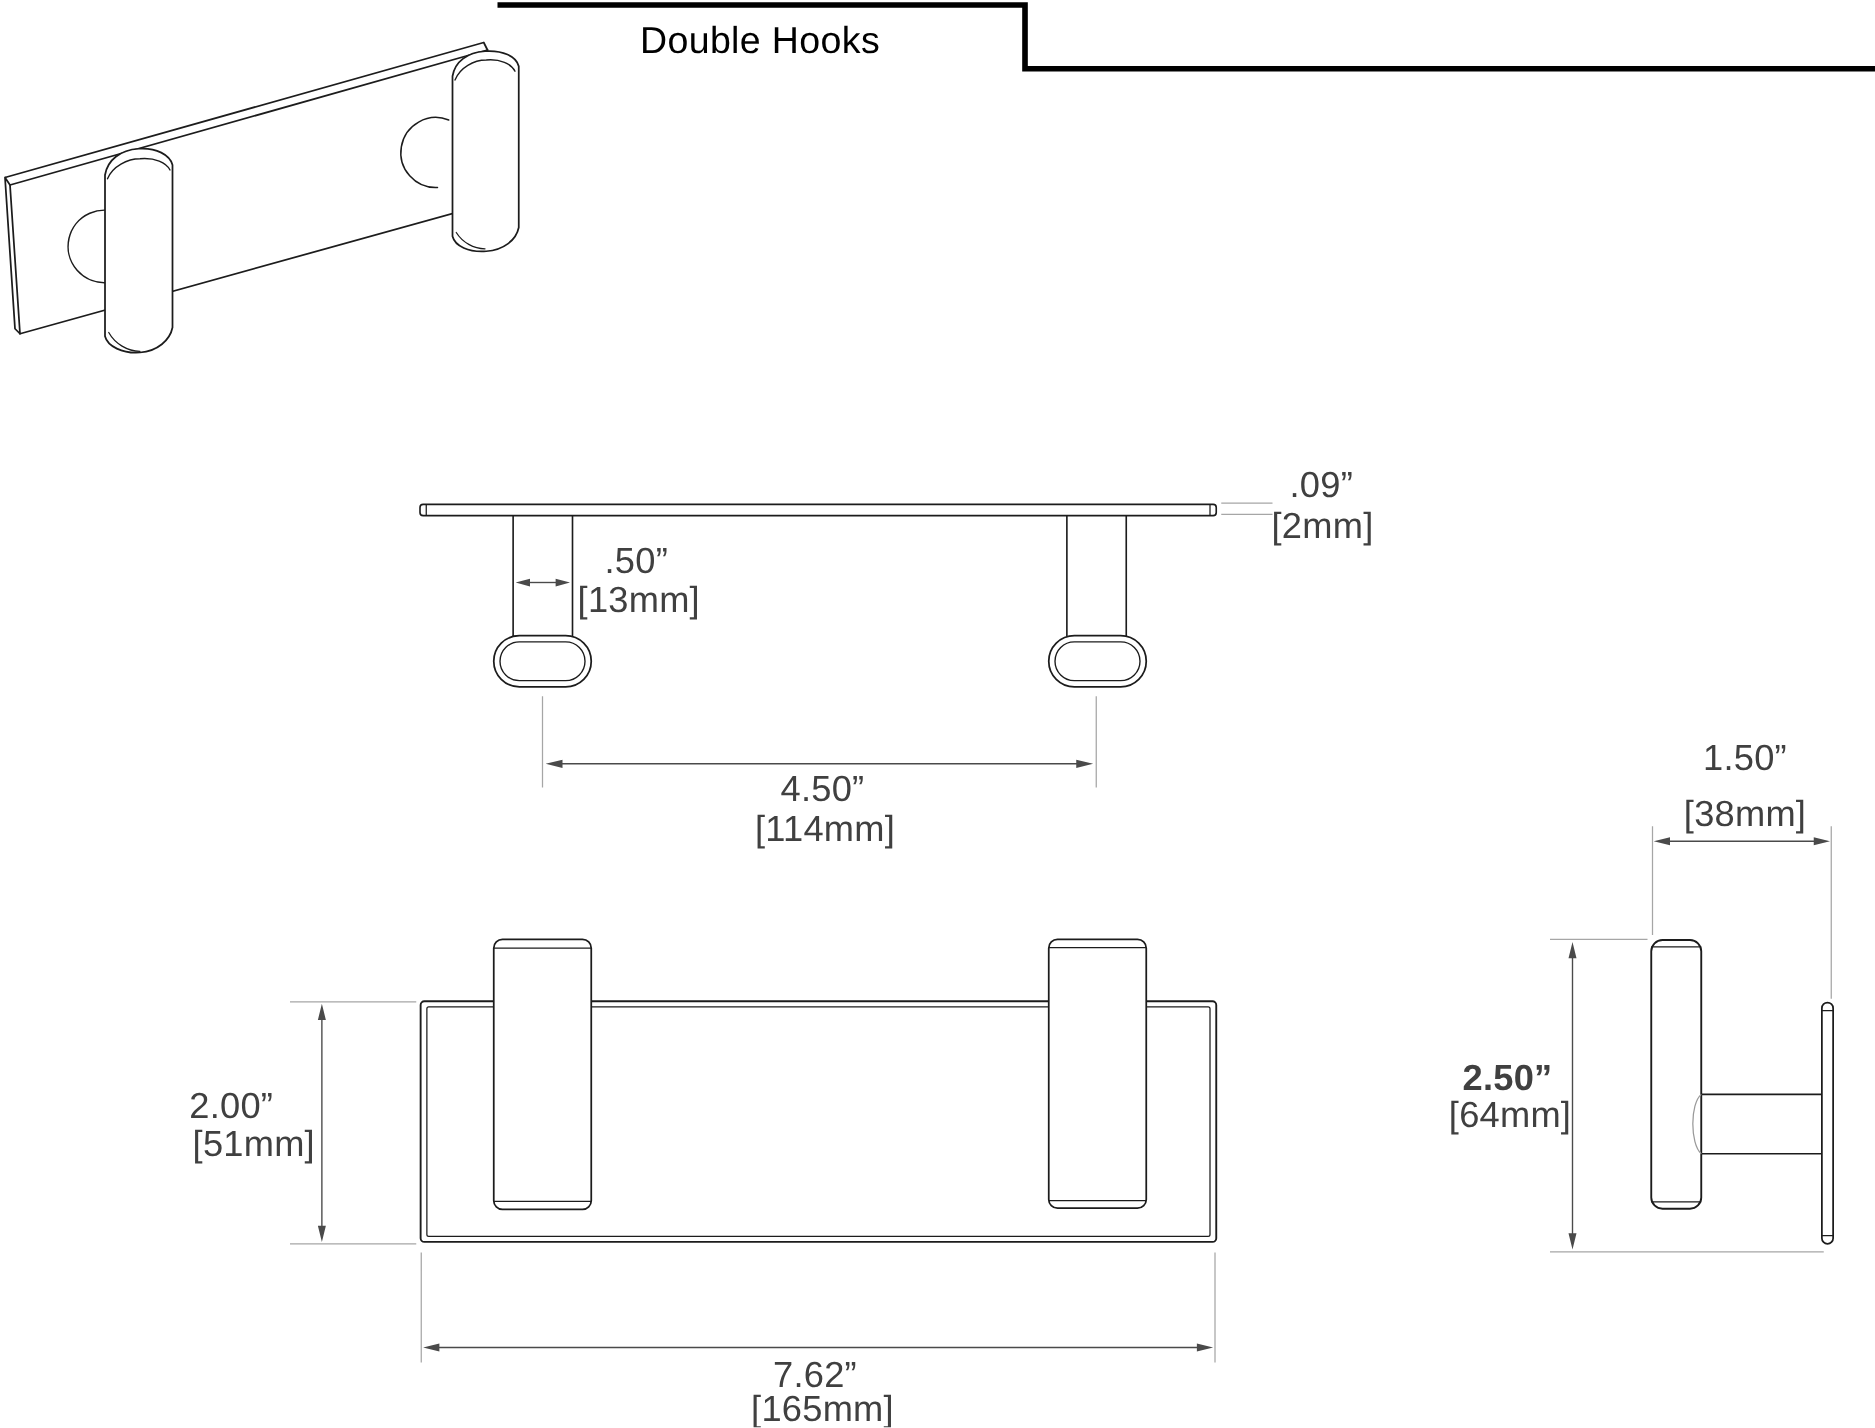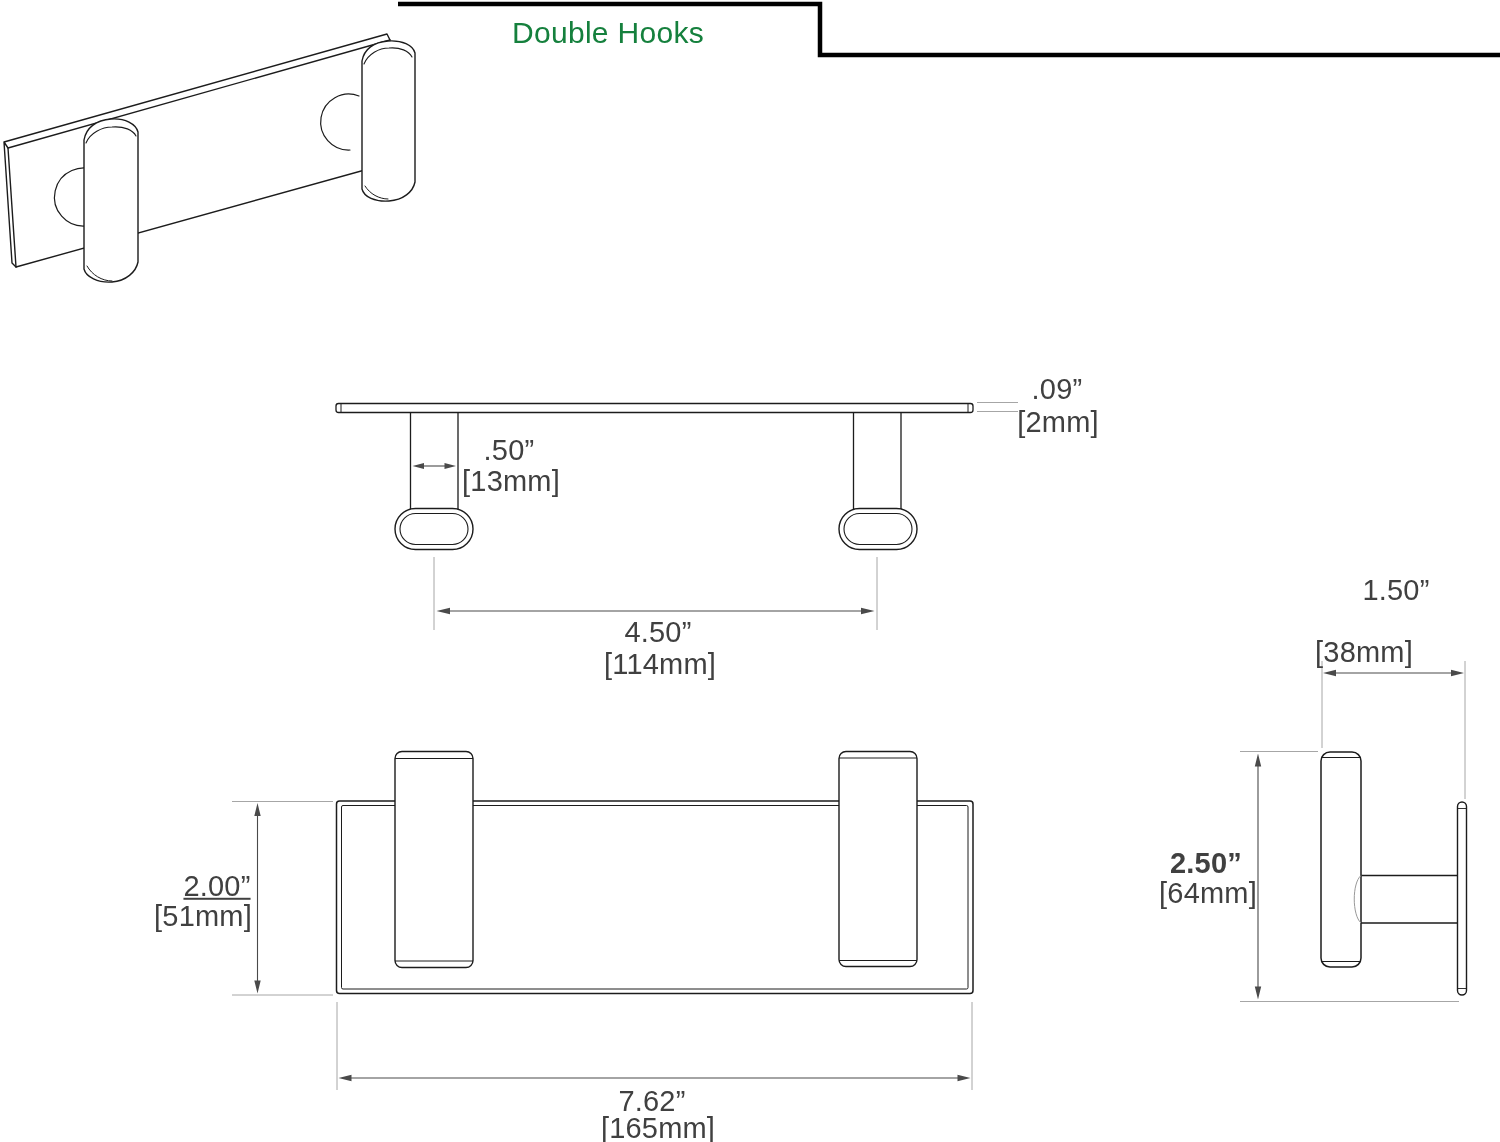--- a/index.html
+++ b/index.html
@@ -15,21 +15,21 @@
     position:absolute;
     transform:translate(-50%,-50%);
     white-space:nowrap;
     color:#404040;
     font-size:29px;
     line-height:1.05;
     letter-spacing:0.2px;
   }
   .title{
     font-size:30px;
-    color:#15803d;
+    color:#000000;
     letter-spacing:0.3px;
   }
 </style>
 </head>
 <body>
 
 <div class="canvas">
 
   <svg class="linework" width="1500" height="1142" viewBox="0 0 1500 1142">
 
@@ -118,25 +118,25 @@
 
   <div class="label" style="left:509px;top:450px;">.50”</div>
   <div class="label" style="left:511px;top:481px;">[13mm]</div>
 
   <div class="label" style="left:658px;top:632px;">4.50”</div>
   <div class="label" style="left:660px;top:664px;">[114mm]</div>
 
   <div class="label" style="left:1057px;top:389px;">.09”</div>
   <div class="label" style="left:1058px;top:422px;">[2mm]</div>
 
-  <div class="label" style="left:217px;top:886px;text-decoration:underline;">2.00”</div>
+  <div class="label" style="left:185px;top:886px;">2.00”</div>
   <div class="label" style="left:203px;top:916px;">[51mm]</div>
 
   <div class="label" style="left:652px;top:1101px;">7.62”</div>
   <div class="label" style="left:658px;top:1128px;">[165mm]</div>
 
-  <div class="label" style="left:1396px;top:590px;">1.50”</div>
-  <div class="label" style="left:1364px;top:652px;">[38mm]</div>
+  <div class="label" style="left:1396px;top:607px;">1.50”</div>
+  <div class="label" style="left:1396px;top:652px;">[38mm]</div>
 
   <div class="label" style="left:1206px;top:863px;font-weight:bold;">2.50”</div>
   <div class="label" style="left:1208px;top:893px;text-align:right;">[64mm]</div>
 
 </div>
 
 </body></html>

